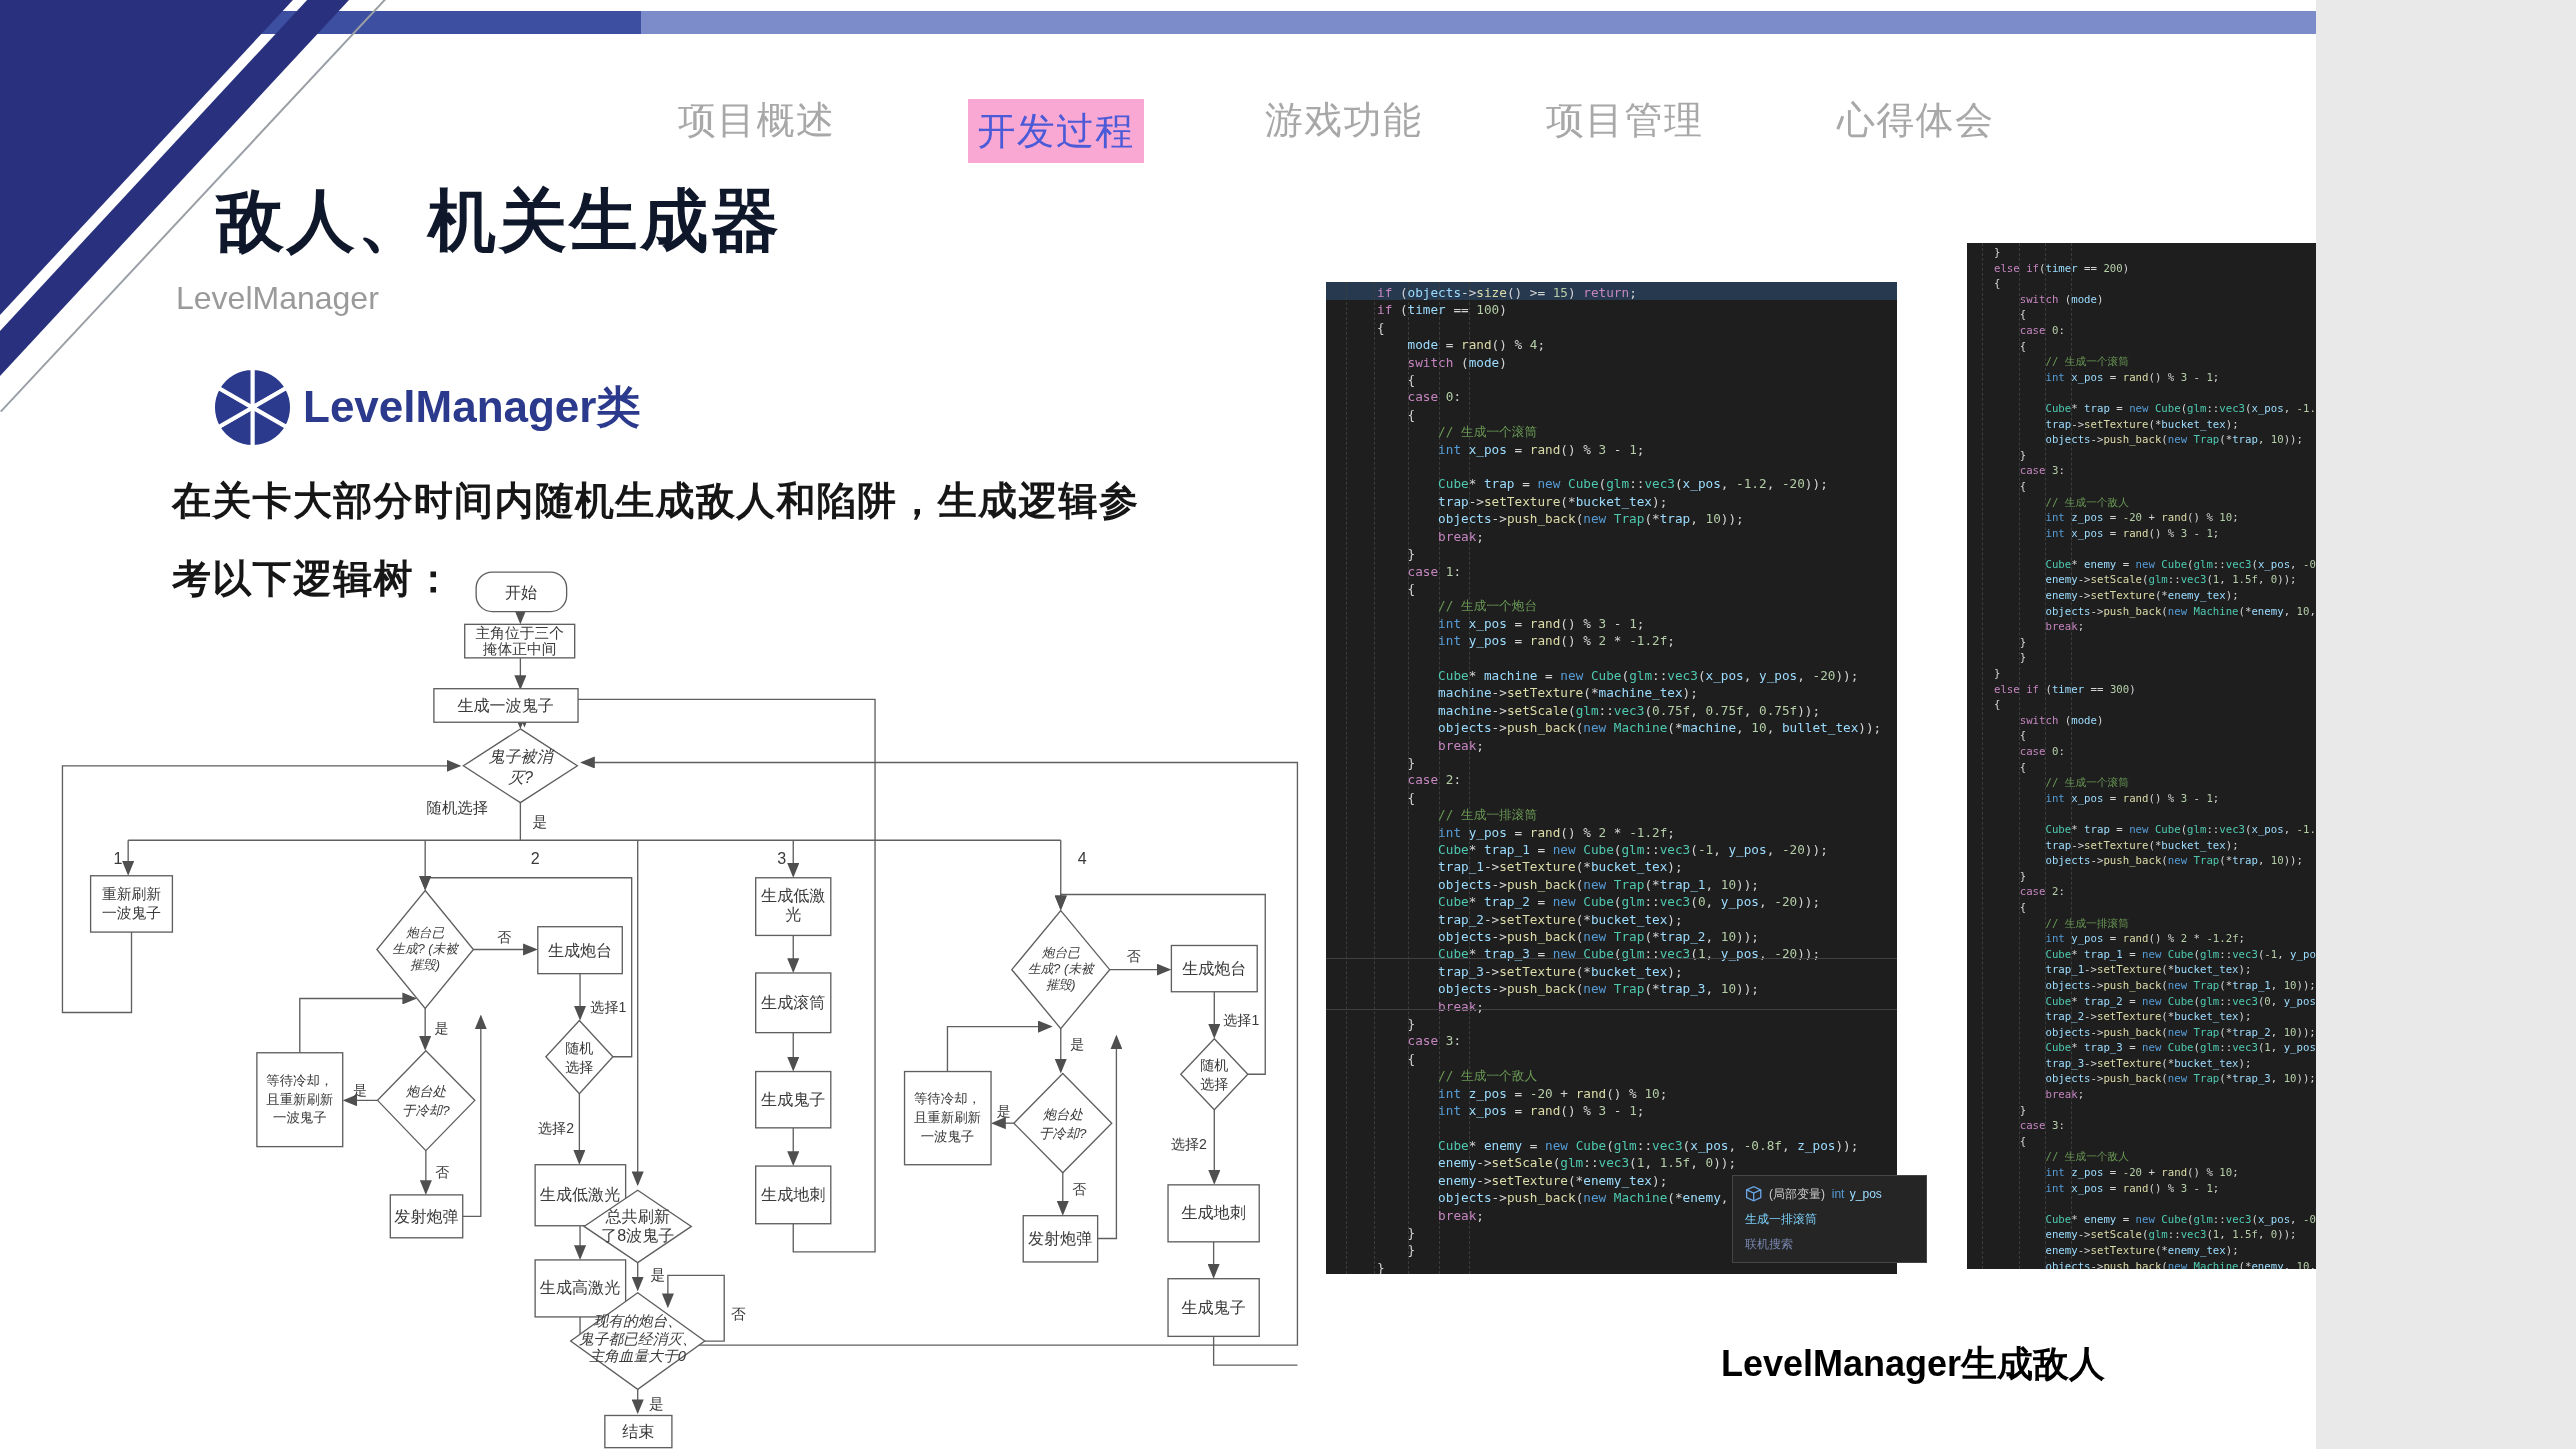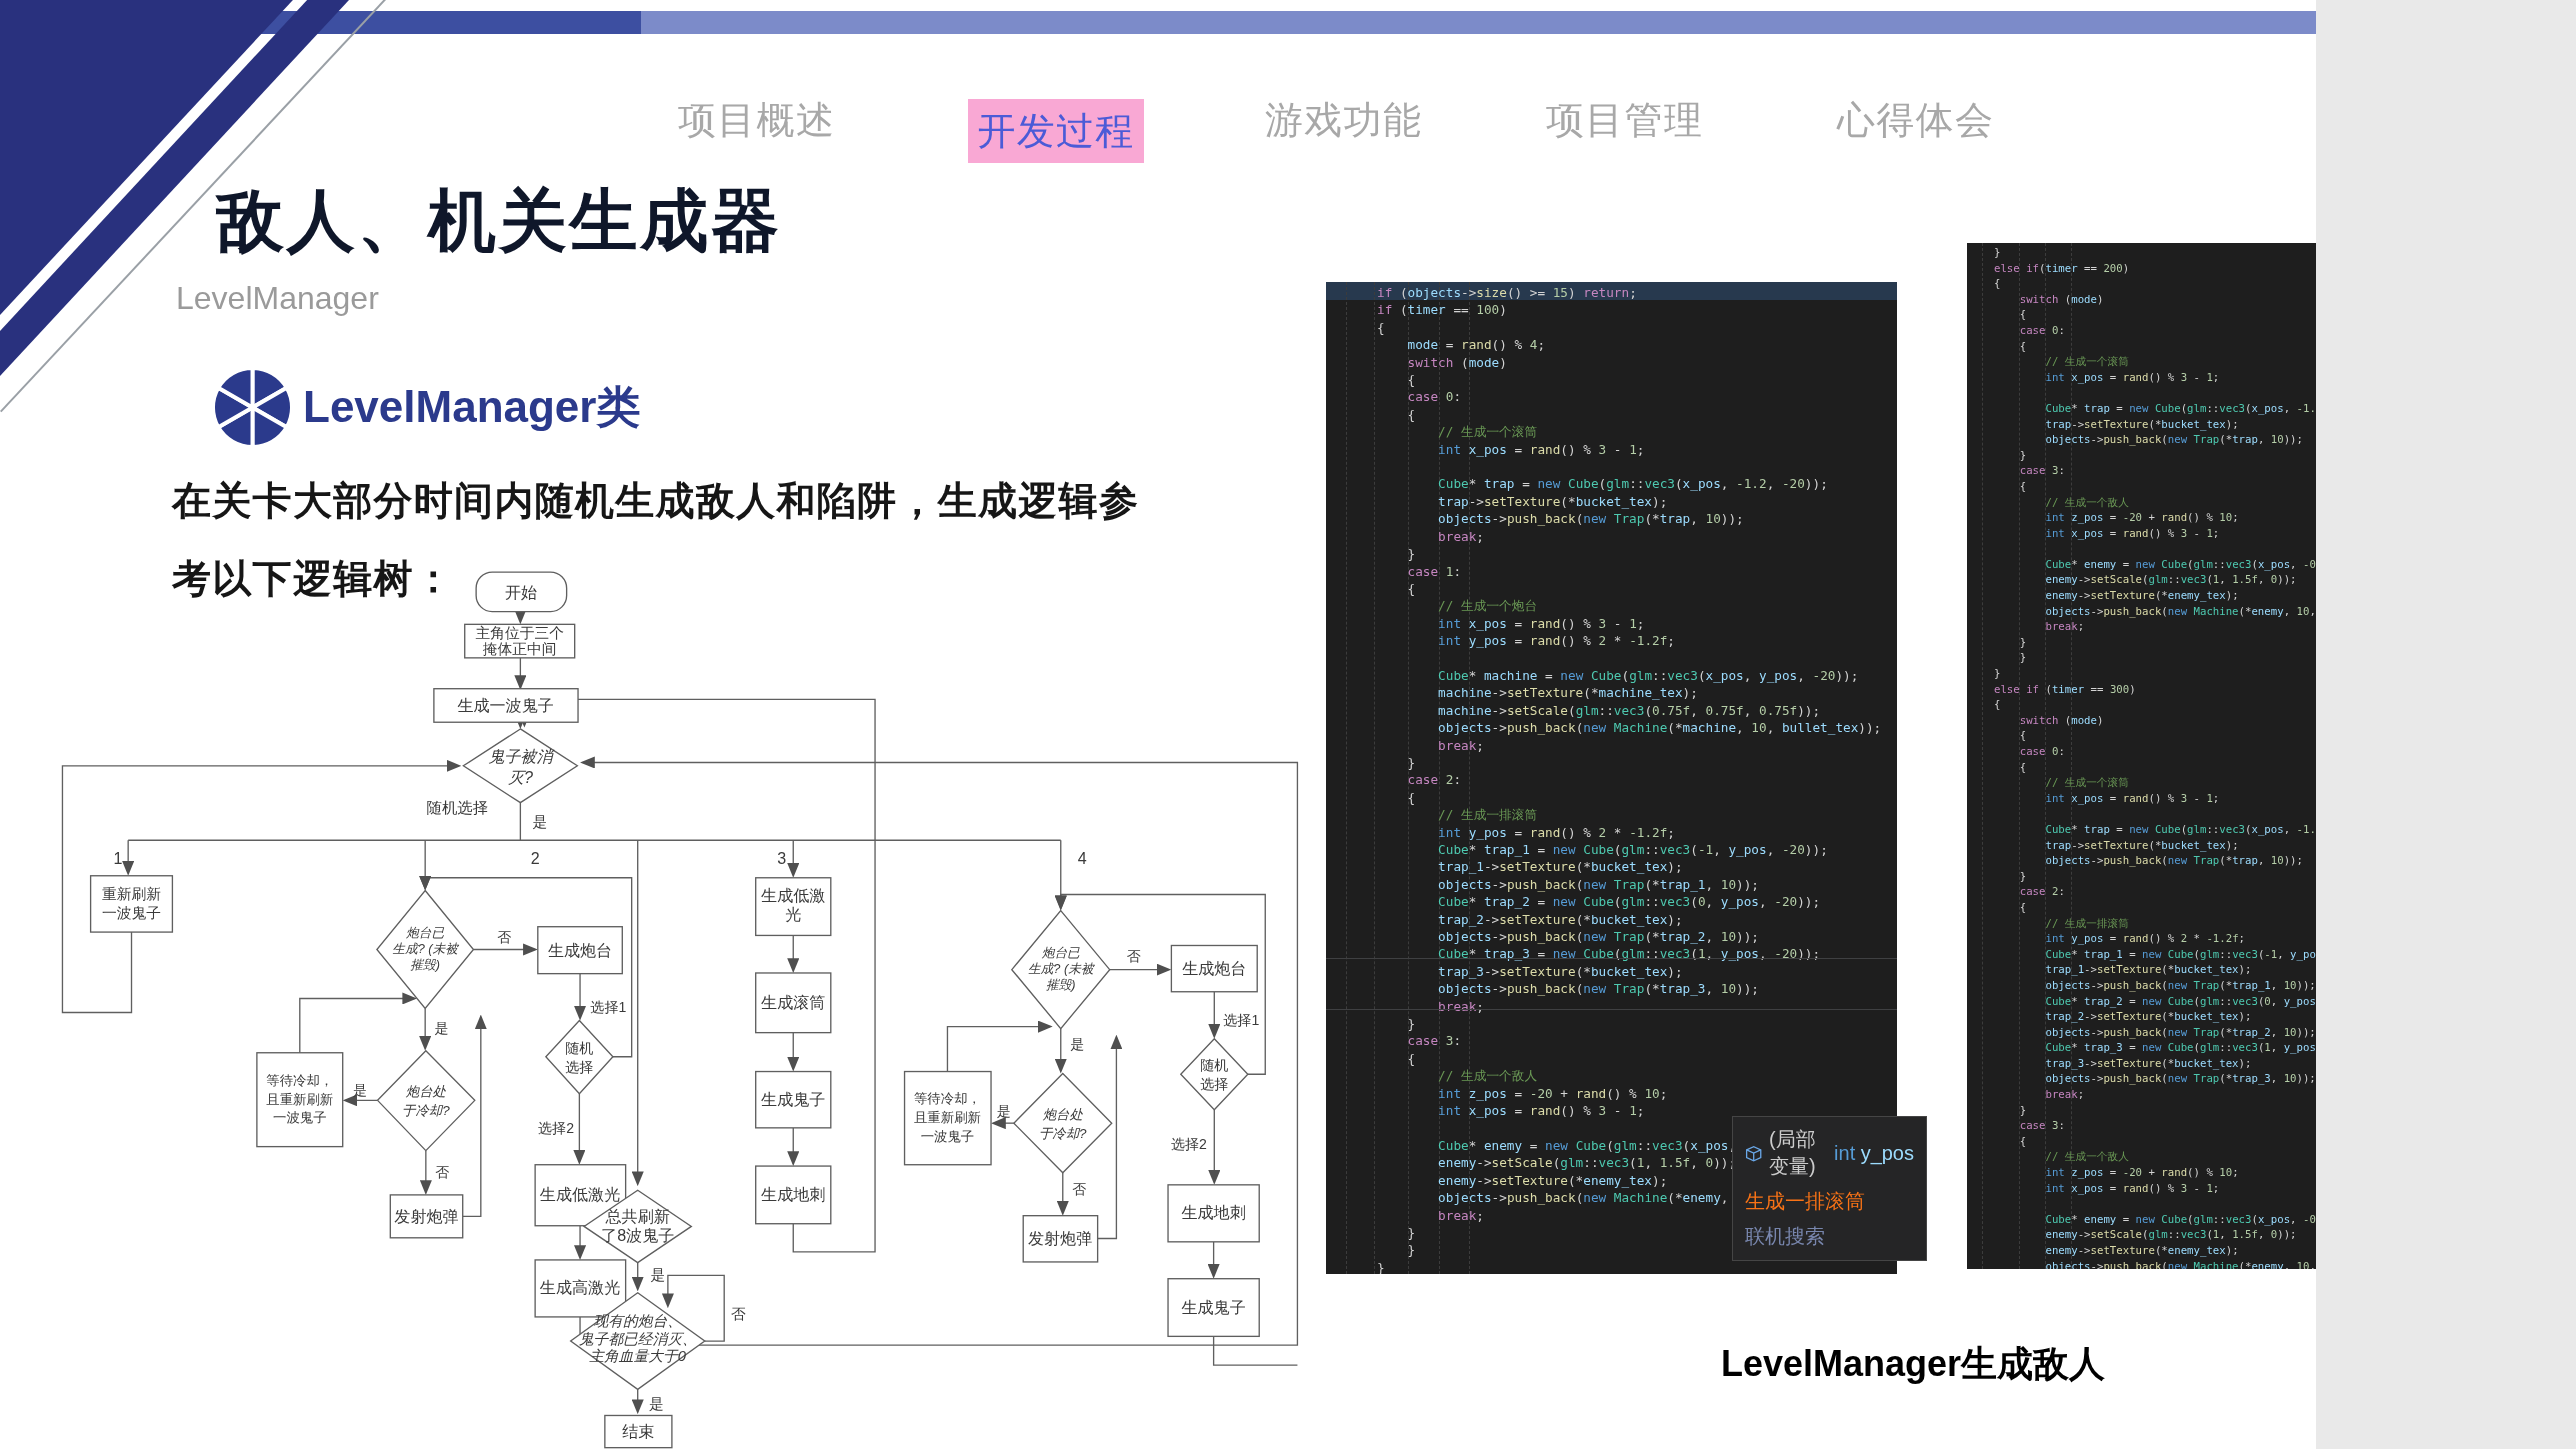--- a/index.html
+++ b/index.html
@@ -39,28 +39,28 @@
   #code2{left:1967px;top:243px;width:468px;height:1026px;}
   .code-lines{position:relative;white-space:pre;z-index:2;}
   #code1 .code-lines{padding:2px 0 0 51px;font:12.7px/17.4px "DejaVu Sans Mono",monospace;color:#d4d4d4;}
   #code2 .code-lines{padding:2px 0 0 27px;font:10.7px/15.6px "DejaVu Sans Mono",monospace;color:#d4d4d4;}
   .guide{position:absolute;top:0;bottom:0;border-left:1.3px dashed #3c3c3c;z-index:1;}
   .sep{position:absolute;left:0;width:100%;height:1.3px;background:#3f4042;z-index:3;}
   .sel-line{position:absolute;left:0;top:0;width:100%;height:18px;background:rgba(56,108,168,0.35);z-index:1;}
   .tk-c{color:#6A9955;text-align:center;} .tk-kc{color:#C586C0;} .tk-kb{color:#569CD6;}
   .tk-t{color:#4EC9B0;} .tk-f{color:#DCDCAA;} .tk-n{color:#B5CEA8;} .tk-v{color:#9CDCFE;}
   
-  .tooltip{position:absolute;left:1732px;top:1116px;width:169px;background:#252526;
-      border:1.3px solid #454545;padding:9.4px 12px;z-index:10;font-size:20px;color:#cccccc;}
+  .tooltip{position:absolute;left:1732px;top:1175px;width:169px;background:#252526;
+      border:1.3px solid #454545;padding:9.4px 12px;z-index:10;font-size:12px;color:#cccccc;}
   .tooltip .row{display:flex;align-items:center;margin-bottom:8px;}
   .tooltip .row:last-child{margin-bottom:0;}
   .tt-icon{width:17.4px;height:17.4px;margin-right:6.7px;flex:0 0 auto;}
   .tt-type{color:#569CD6;margin-left:6.7px;}
   .tt-name{color:#9CDCFE;margin-left:5.4px;}
-  .tt-comment{color:#f97316;}
+  .tt-comment{color:#7dd3fc;}
   .tt-link{color:#7886ad;cursor:pointer;}
   
   .caption{position:absolute;left:1721px;top:1340px;font-size:36px;font-weight:bold;color:#000;}
 </style>
 </head>
 <body>
 
 <div class="slide">
 
   <div class="bar dark"></div>

